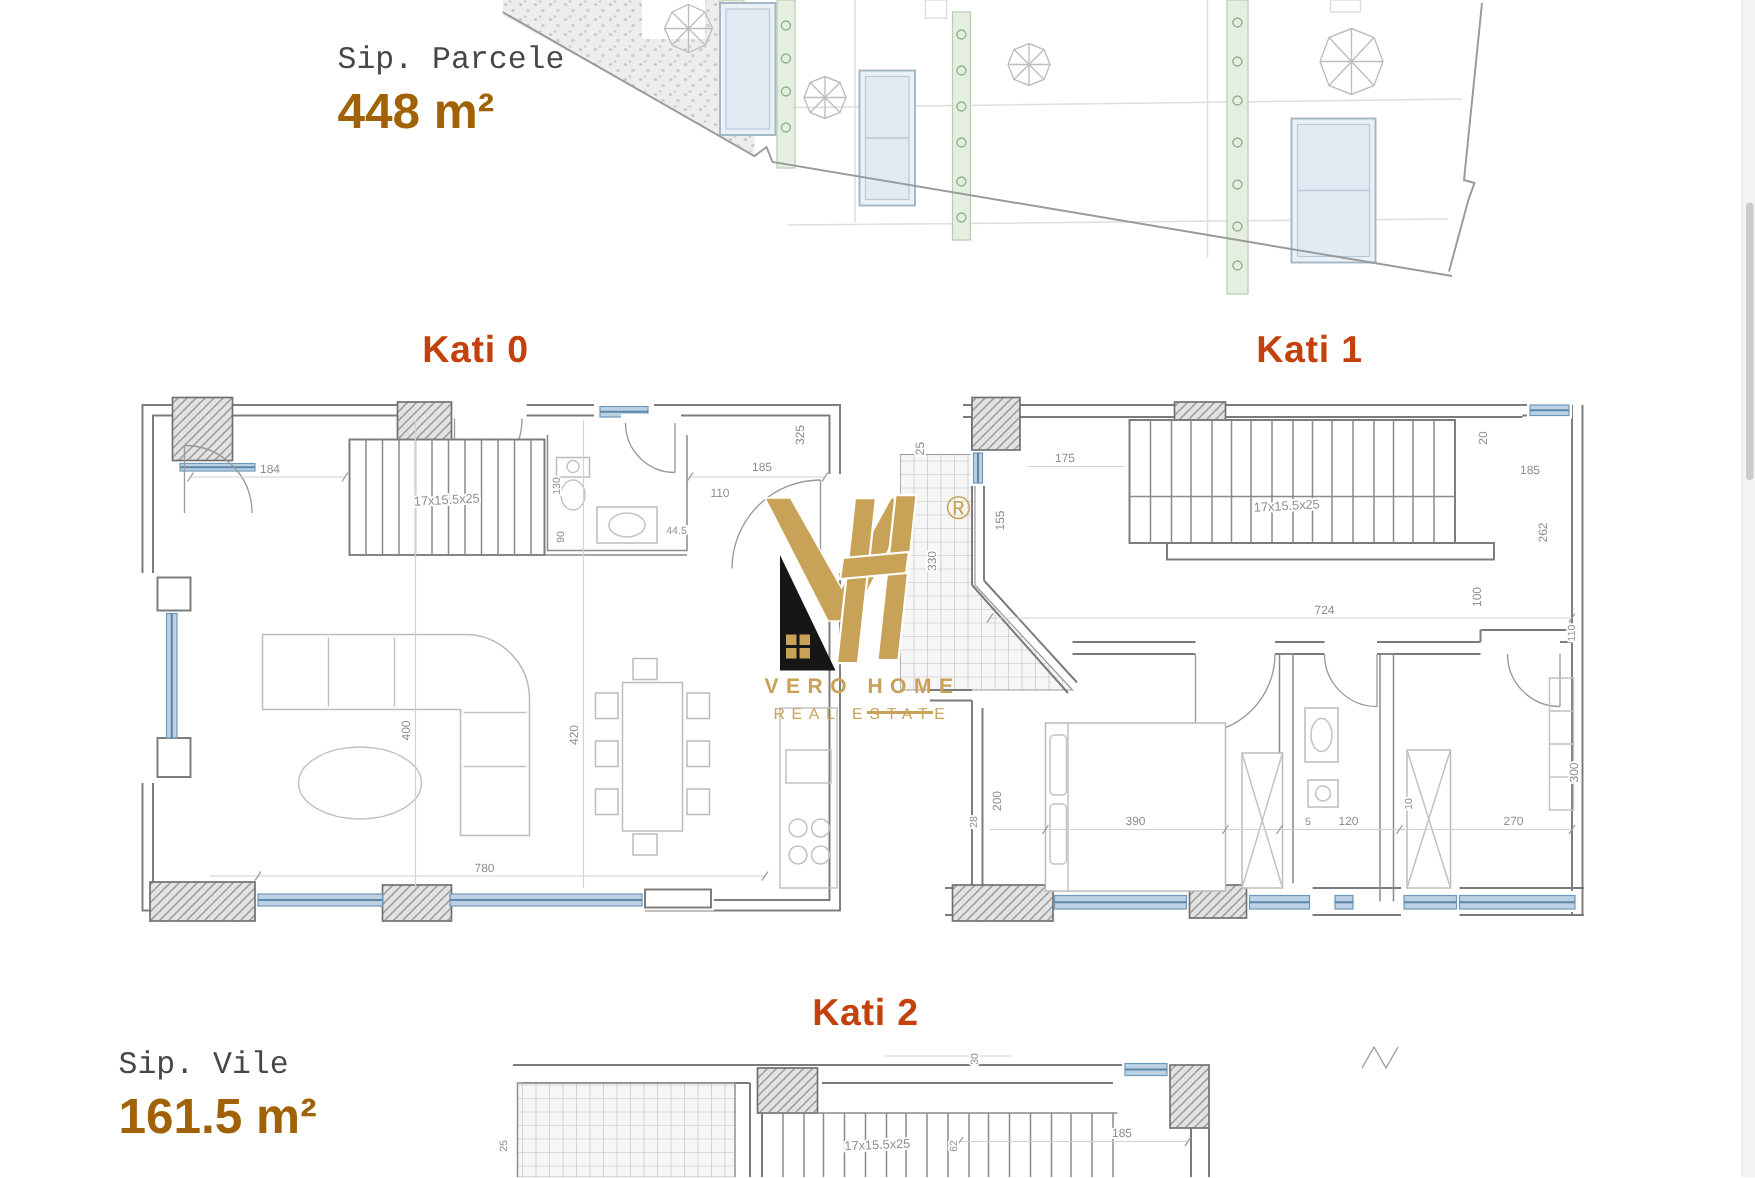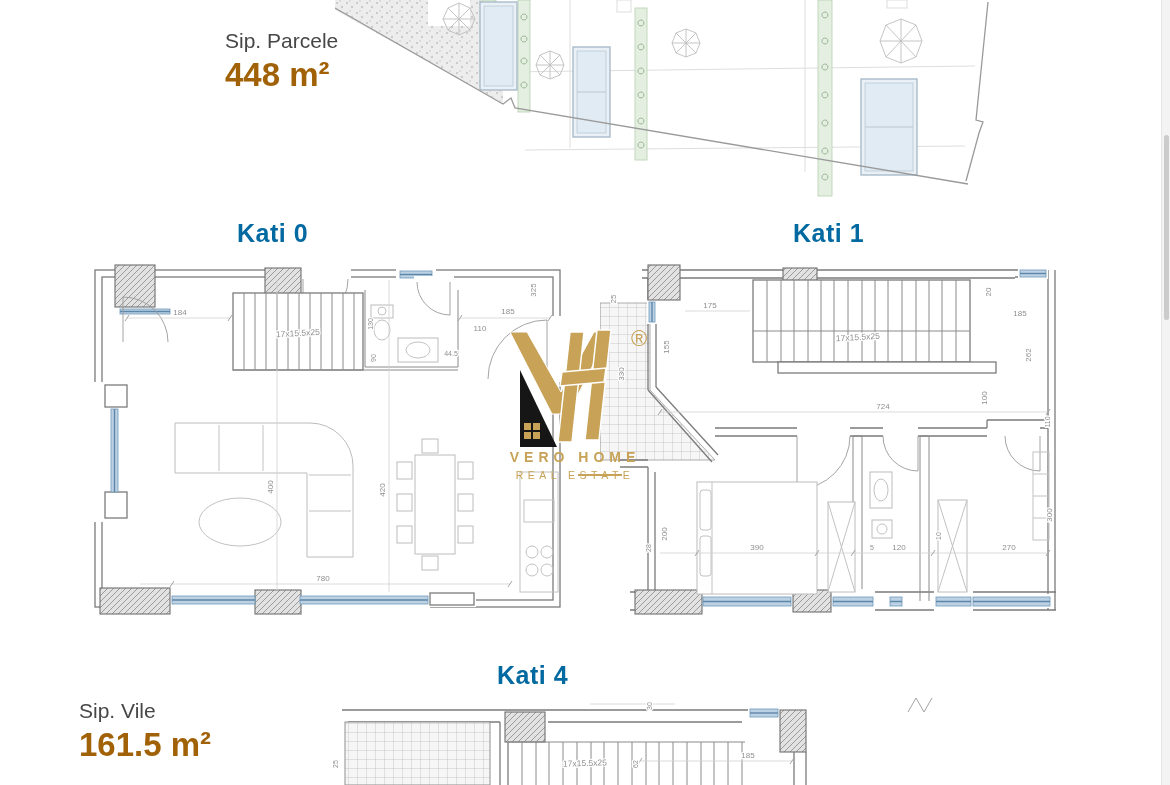--- a/index.html
+++ b/index.html
@@ -1,20 +1,20 @@
 <!DOCTYPE html>
 <html><head>
 <meta charset="utf-8">
 <style>
   html,body{margin:0;padding:0;background:#fff;}
   #stage{position:relative;width:1170px;height:785px;background:#ffffff;overflow:hidden;
          font-family:"Liberation Sans",sans-serif;}
   .abs{position:absolute;}
-  .heading{font-size:25px;font-weight:bold;color:#0369a1;letter-spacing:.5px;text-align:left;width:160px;}
-  .arealabel{font-size:21px;color:#474747;font-weight:500;}
+  .heading{font-size:25px;font-weight:bold;color:#c2410c;letter-spacing:.5px;text-align:center;width:160px;}
+  .arealabel{font-size:21px;color:#474747;font-weight:500;font-family:Liberation Mono, monospace;}
   .areavalue{font-size:33px;font-weight:bold;color:#a16207;margin-top:3px;}
   svg{display:block;}
   .wall{stroke:#7b7b7b;stroke-width:1.3;fill:none;}
   .wallf{stroke:#7b7b7b;stroke-width:1.3;fill:#ffffff;}
   .wallthin{stroke:#8a8a8a;stroke-width:1;fill:none;}
   .gap{fill:#ffffff;stroke:none;}
   .hatchrect{fill:url(#hatch);stroke:#6f6f6f;stroke-width:1.1;}
   .win{fill:#bcd2e4;stroke:#6f98ba;stroke-width:.8;}
   .winline{stroke:#5d86a8;stroke-width:1.4;fill:none;}
   .arc{stroke:#9a9a9a;stroke-width:.9;fill:none;}
@@ -392,21 +392,21 @@
     <line x1="78" y1="155" x2="122" y2="155" stroke="#c7a257" stroke-width="2"></line>
   </svg>
 
   <div class="abs" style="left:225px;top:29px">
     <div class="arealabel">Sip. Parcele</div>
     <div class="areavalue">448 m²</div>
   </div>
 
   <div class="abs heading" style="left:237px;top:219px">Kati 0</div>
   <div class="abs heading" style="left:793px;top:219px">Kati 1</div>
-  <div class="abs heading" style="left:497px;top:661px">Kati 4</div>
+  <div class="abs heading" style="left:497px;top:661px">Kati 2</div>
 
   <div class="abs" style="left:79px;top:699px">
     <div class="arealabel">Sip. Vile</div>
     <div class="areavalue">161.5 m²</div>
   </div>
 
   <div class="abs scroll-track">
     <div class="abs scroll-thumb"></div>
   </div>
 

